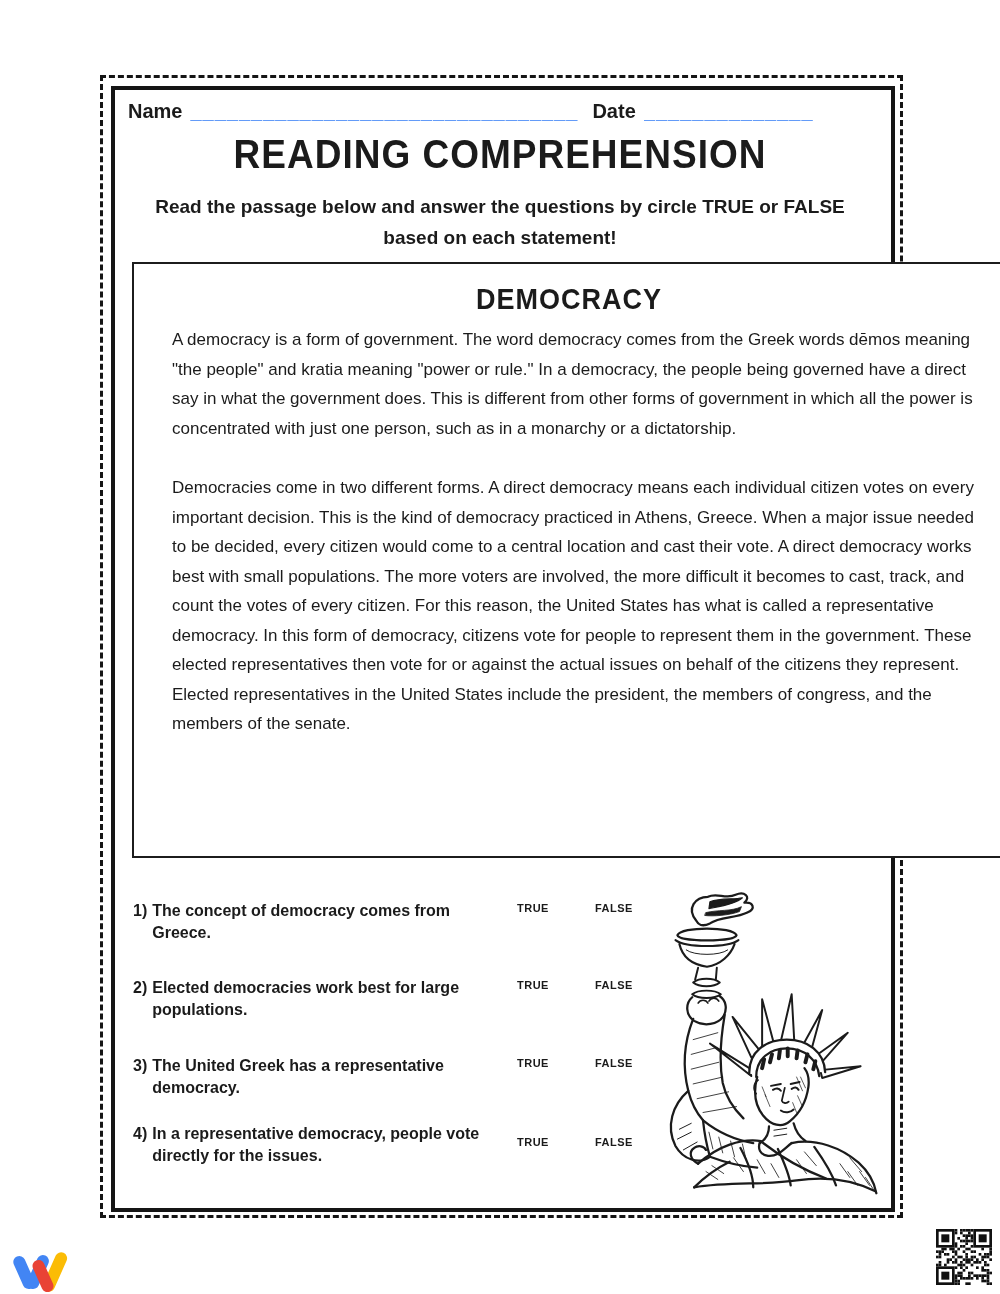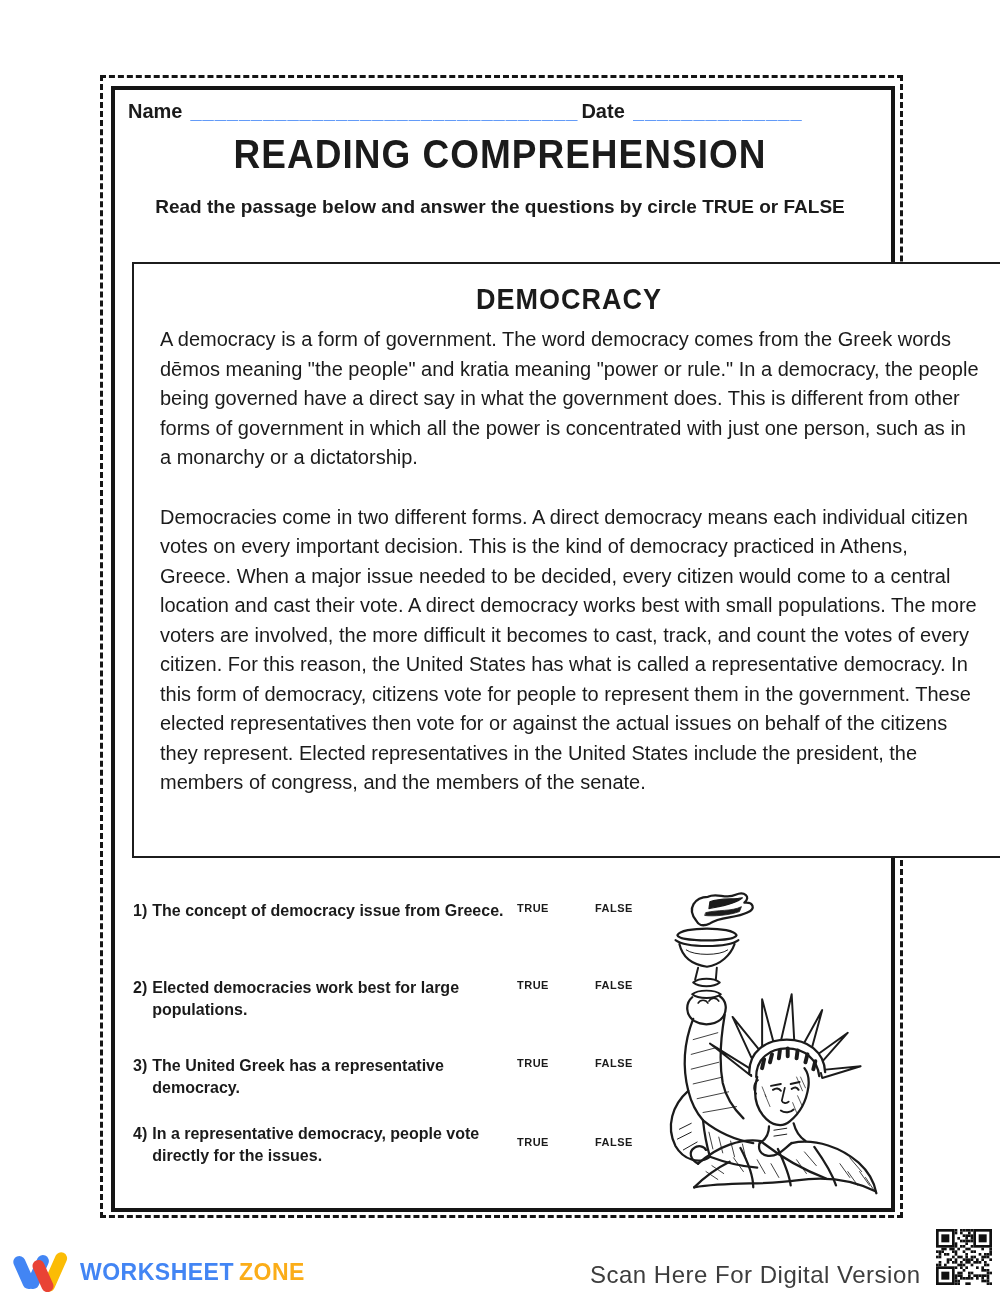--- a/index.html
+++ b/index.html
@@ -6,29 +6,29 @@
   .sheet{
     position:relative;width:1000px;height:1294px;background:#ffffff;
     font-family:"Liberation Sans","DejaVu Sans",sans-serif;color:#1b1b1b;overflow:hidden;
   }
   .frame-outer{position:absolute;left:100px;top:75px;width:797px;height:1137px;border:3px dashed #151515;}
   .frame-inner{position:absolute;left:111px;top:86px;width:776px;height:1118px;border:4px solid #151515;}
 
   .name-date-row{position:absolute;left:128px;top:100px;width:742px;display:flex;align-items:flex-start;font-size:20px;font-weight:600;}
   .nd-label{white-space:nowrap;margin-right:8px;}
   .nd-line{letter-spacing:1px;white-space:nowrap;overflow:hidden;color:#3b82f6;}
-  .nd-date{margin-left:3px;}
+  .nd-date{margin-left:14px;}
 
   .title{position:absolute;left:0;top:134px;width:100%;margin:0;text-align:center;
     font-size:37px;font-weight:700;letter-spacing:1px;transform:scaleY(1.12);}
   .subtitle{position:absolute;left:0;top:191px;width:100%;text-align:center;font-size:19px;font-weight:600;line-height:31px;}
 
   .passage-box{position:absolute;left:132px;top:262px;width:874px;height:596px;border:2px solid #1c1c1c;box-sizing:border-box;padding:14px 22px 0 22px;background:#fff;}
   .passage-title{margin:6px 0 10px 0;text-align:center;font-size:27px;font-weight:700;letter-spacing:1px;transform:scaleY(1.08);}
-  .passage-para{margin:0 0 30px 4px;font-size:20px;font-weight:500;line-height:29.5px;}
+  .passage-para{margin:0 0 30px 16px;font-size:17px;font-weight:500;line-height:29.5px;}
 
   .q-row{position:absolute;left:133px;width:540px;font-size:16px;font-weight:600;}
   .q-text{display:flex;width:378px;line-height:22px;}
   .q-num{white-space:nowrap;margin-right:5px;}
   .q-opt{position:absolute;top:2px;font-size:11px;font-weight:700;letter-spacing:0.5px;cursor:pointer;}
   .q-true{left:384px;}
   .q-false{left:462px;}
   .q-row.q4 .q-opt{top:13px;}
 
   .statue{position:absolute;left:645px;top:884px;width:250px;height:325px;}
@@ -59,32 +59,33 @@
     <span class="nd-label">Name</span>
     <span class="nd-line">________________________________</span>
     <span class="nd-label nd-date">Date</span>
     <span class="nd-line">______________</span>
   </div>
 
   <h1 class="title">READING COMPREHENSION</h1>
 
   <div class="subtitle">
     <div>Read the passage below and answer the questions by circle TRUE or FALSE</div>
+    <div>based on each statement!</div>
   </div>
 
   <div class="passage-box">
     <h2 class="passage-title">DEMOCRACY</h2>
     <p class="passage-para">A democracy is a form of government. The word democracy comes from the Greek words dēmos meaning "the people" and kratia meaning "power or rule." In a democracy, the people being governed have a direct say in what the government does. This is different from other forms of government in which all the power is concentrated with just one person, such as in a monarchy or a dictatorship.</p>
     <p class="passage-para">Democracies come in two different forms. A direct democracy means each individual citizen votes on every important decision. This is the kind of democracy practiced in Athens, Greece. When a major issue needed to be decided, every citizen would come to a central location and cast their vote. A direct democracy works best with small populations. The more voters are involved, the more difficult it becomes to cast, track, and count the votes of every citizen. For this reason, the United States has what is called a representative democracy. In this form of democracy, citizens vote for people to represent them in the government. These elected representatives then vote for or against the actual issues on behalf of the citizens they represent. Elected representatives in the United States include the president, the members of congress, and the members of the senate.</p>
   </div>
 
   <div class="q-row" style="top:900px">
     <span class="q-text">
         <span class="q-num">1)</span>
-        <span>The concept of democracy issue from Greece.</span>
+        <span>The concept of democracy comes from Greece.</span>
       </span>
     <span class="q-opt q-true">TRUE</span>
     <span class="q-opt q-false">FALSE</span>
   </div>
 
   <div class="q-row" style="top:977px">
     <span class="q-text">
         <span class="q-num">2)</span>
         <span>Elected democracies work best for large populations.</span>
       </span>
@@ -185,26 +186,22 @@
     </g>
   </svg>
 
   <div class="footer-logo">
     <div class="logo-w">
       <div class="logo-bar lb1"></div>
       <div class="logo-bar lb2"></div>
       <div class="logo-bar lb3"></div>
       <div class="logo-bar lb4"></div>
     </div>
-    <div class="logo-text">
-      <span class="logo-word1">WORKSHEET</span><span class="logo-word2">ZONE</span>
-    </div>
-  </div>
-
-  <div class="scan-text">Scan Here For Digital Version</div>
+  </div>
+
   <div class="qr">
       <svg width="56" height="56" viewBox="0 0 54.6 54.6" xmlns="http://www.w3.org/2000/svg">
         <rect x="18.2" y="0" width="2.6" height="2.6" fill="#111"></rect>
         <rect x="23.400000000000002" y="0" width="2.6" height="2.6" fill="#111"></rect>
         <rect x="26" y="0" width="2.6" height="2.6" fill="#111"></rect>
         <rect x="28.6" y="0" width="2.6" height="2.6" fill="#111"></rect>
         <rect x="31.200000000000003" y="0" width="2.6" height="2.6" fill="#111"></rect>
         <rect x="33.800000000000004" y="0" width="2.6" height="2.6" fill="#111"></rect>
         <rect x="18.2" y="2.6" width="2.6" height="2.6" fill="#111"></rect>
         <rect x="23.400000000000002" y="2.6" width="2.6" height="2.6" fill="#111"></rect>

